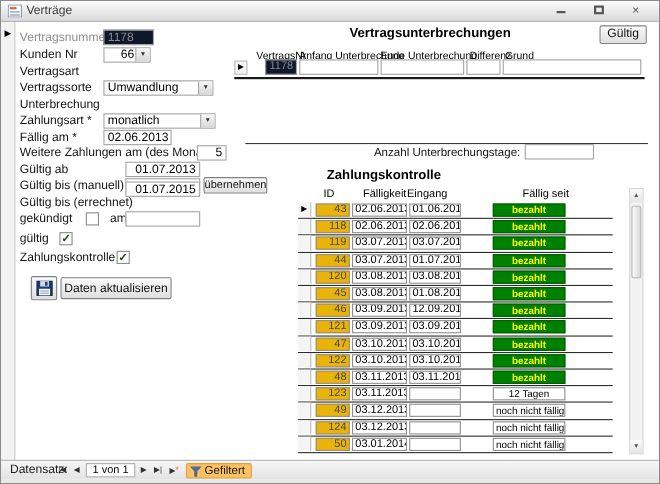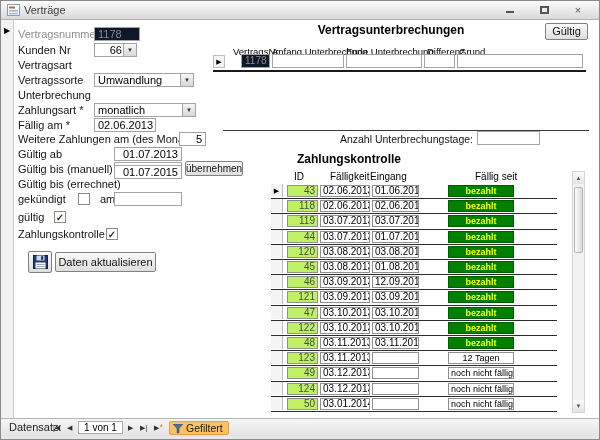--- a/index.html
+++ b/index.html
@@ -41,21 +41,21 @@
   .sect-title { position:absolute; font-weight:bold; font-size:12px; color:#000; text-align:center; }
   .colhdr { position:absolute; font-size:9.5px; color:#000; white-space:nowrap; }
   
   .zk-body { position:absolute; left:270px; top:183px; width:286px; height:228px;
              display:flex; flex-direction:column; }
   .zk-row { position:relative; flex:1; border-bottom:1px solid #2c2c2c; }
   .zk-sel { position:absolute; left:0; top:0; bottom:1px; width:12px; background:#f4f4f4;
             border-right:1px solid #bdbdbd; font-size:7px; line-height:13px; text-align:center; color:#000; }
   .cell { position:absolute; top:1px; height:12px; border:1px solid #8f8f8f; background:#fff;
           font-size:10px; line-height:10px; padding:0 2px; white-space:nowrap; overflow:hidden; }
-  .cell.id { left:16px; width:31px; background:#bef264; color:#4a4a4a; text-align:right; }
+  .cell.id { left:16px; width:31px; background:#eab308; color:#4a4a4a; text-align:right; }
   .cell.fae { left:49px; width:50px; text-align:right; }
   .cell.ein { left:101px; width:47px; text-align:right; }
   .cell.status { left:177px; width:66px; text-align:center; font-size:9px; }
   .cell.status.paid { background:#008000; border-color:#005c00; color:#ffff00; font-weight:bold; }
   .cell.status.due { background:#fff; color:#000; }
   
   .sbar { position:absolute; left:571px; top:170px; width:13px; height:242px;
           background:#f2f2f2; border:1px solid #d5d5d5; }
   .sbtn { position:absolute; left:0; right:0; height:12px; text-align:center; font-size:6px;
           line-height:12px; color:#555; background:linear-gradient(#fbfbfb,#e4e4e4); }

